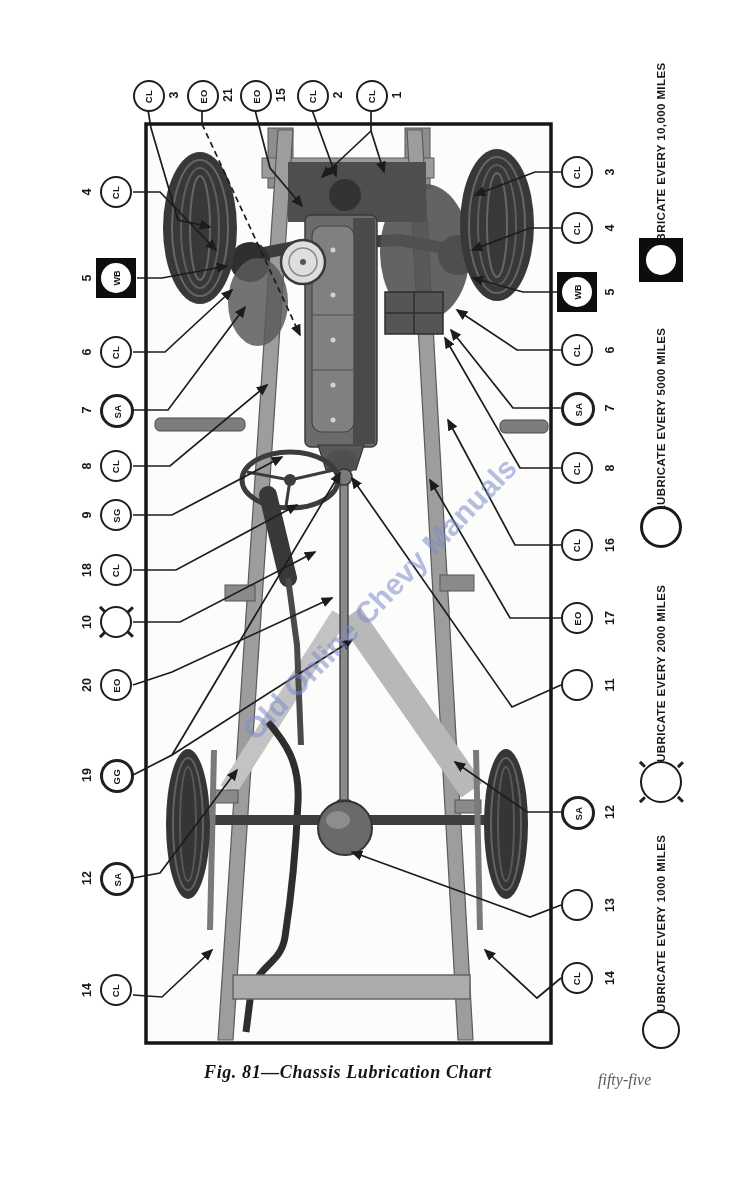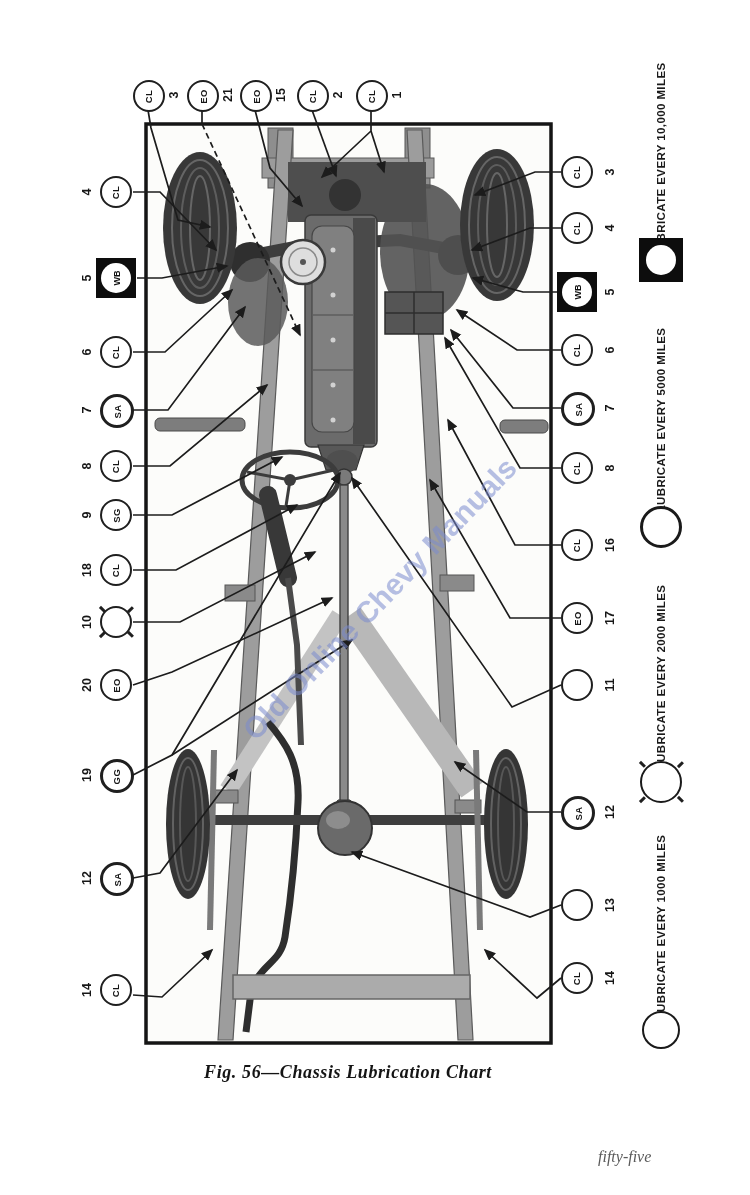--- a/index.html
+++ b/index.html
@@ -33,21 +33,21 @@
   .sym-10000{position:absolute;width:44px;height:44px;background:#0d0d0d;
              display:flex;align-items:center;justify-content:center;}
   .sym-10000 .inner{width:30px;height:30px;border-radius:50%;background:#fff;}
   .sym-5000{position:absolute;width:42px;height:42px;border:3.5px solid #1a1a1a;border-radius:50%;background:#fff;box-sizing:border-box;}
   .sym-2000{position:absolute;width:42px;height:42px;border:2.5px solid #1a1a1a;border-radius:50%;background:#fff;box-sizing:border-box;}
   .sym-1000{position:absolute;width:38px;height:38px;border:2px solid #1a1a1a;border-radius:50%;background:#fff;box-sizing:border-box;}
 
   .caption{position:absolute;left:145px;top:1062px;width:406px;text-align:center;
            font-family:"Liberation Serif",serif;font-style:italic;font-weight:bold;
            font-size:18px;letter-spacing:0.6px;color:#141414;}
-  .pageno{position:absolute;left:598px;top:1148px;width:110px;
+  .pageno{position:absolute;left:598px;top:1071px;width:110px;
           font-family:"Liberation Serif",serif;font-style:italic;font-size:16px;color:#5a5a5a;}
   .watermark{position:absolute;left:185px;top:582px;width:390px;text-align:center;
              transform:rotate(-46deg);font-size:30px;font-weight:bold;
              color:rgba(122,138,205,0.55);white-space:nowrap;pointer-events:none;z-index:3;}
 </style>
 </head>
 <body>
 
 <svg class="abs" style="left:0;top:0;z-index:1" width="750" height="1195" viewBox="0 0 750 1195">
   <defs>
@@ -368,14 +368,14 @@
 <div class="sym-2000" style="left:640px;top:761px">
   <i class="tick ne"></i>
     <i class="tick nw"></i>
     <i class="tick se"></i>
     <i class="tick sw"></i>
   </div>
 
 <div class="legend-text" style="left:576px;top:917px">LUBRICATE EVERY 1000 MILES</div>
 <div class="sym-1000" style="left:642px;top:1011px"></div>
 
-<div class="caption">Fig. 56—Chassis Lubrication Chart</div>
+<div class="caption">Fig. 81—Chassis Lubrication Chart</div>
 <div class="pageno">fifty-five</div>
 
 </body></html>

